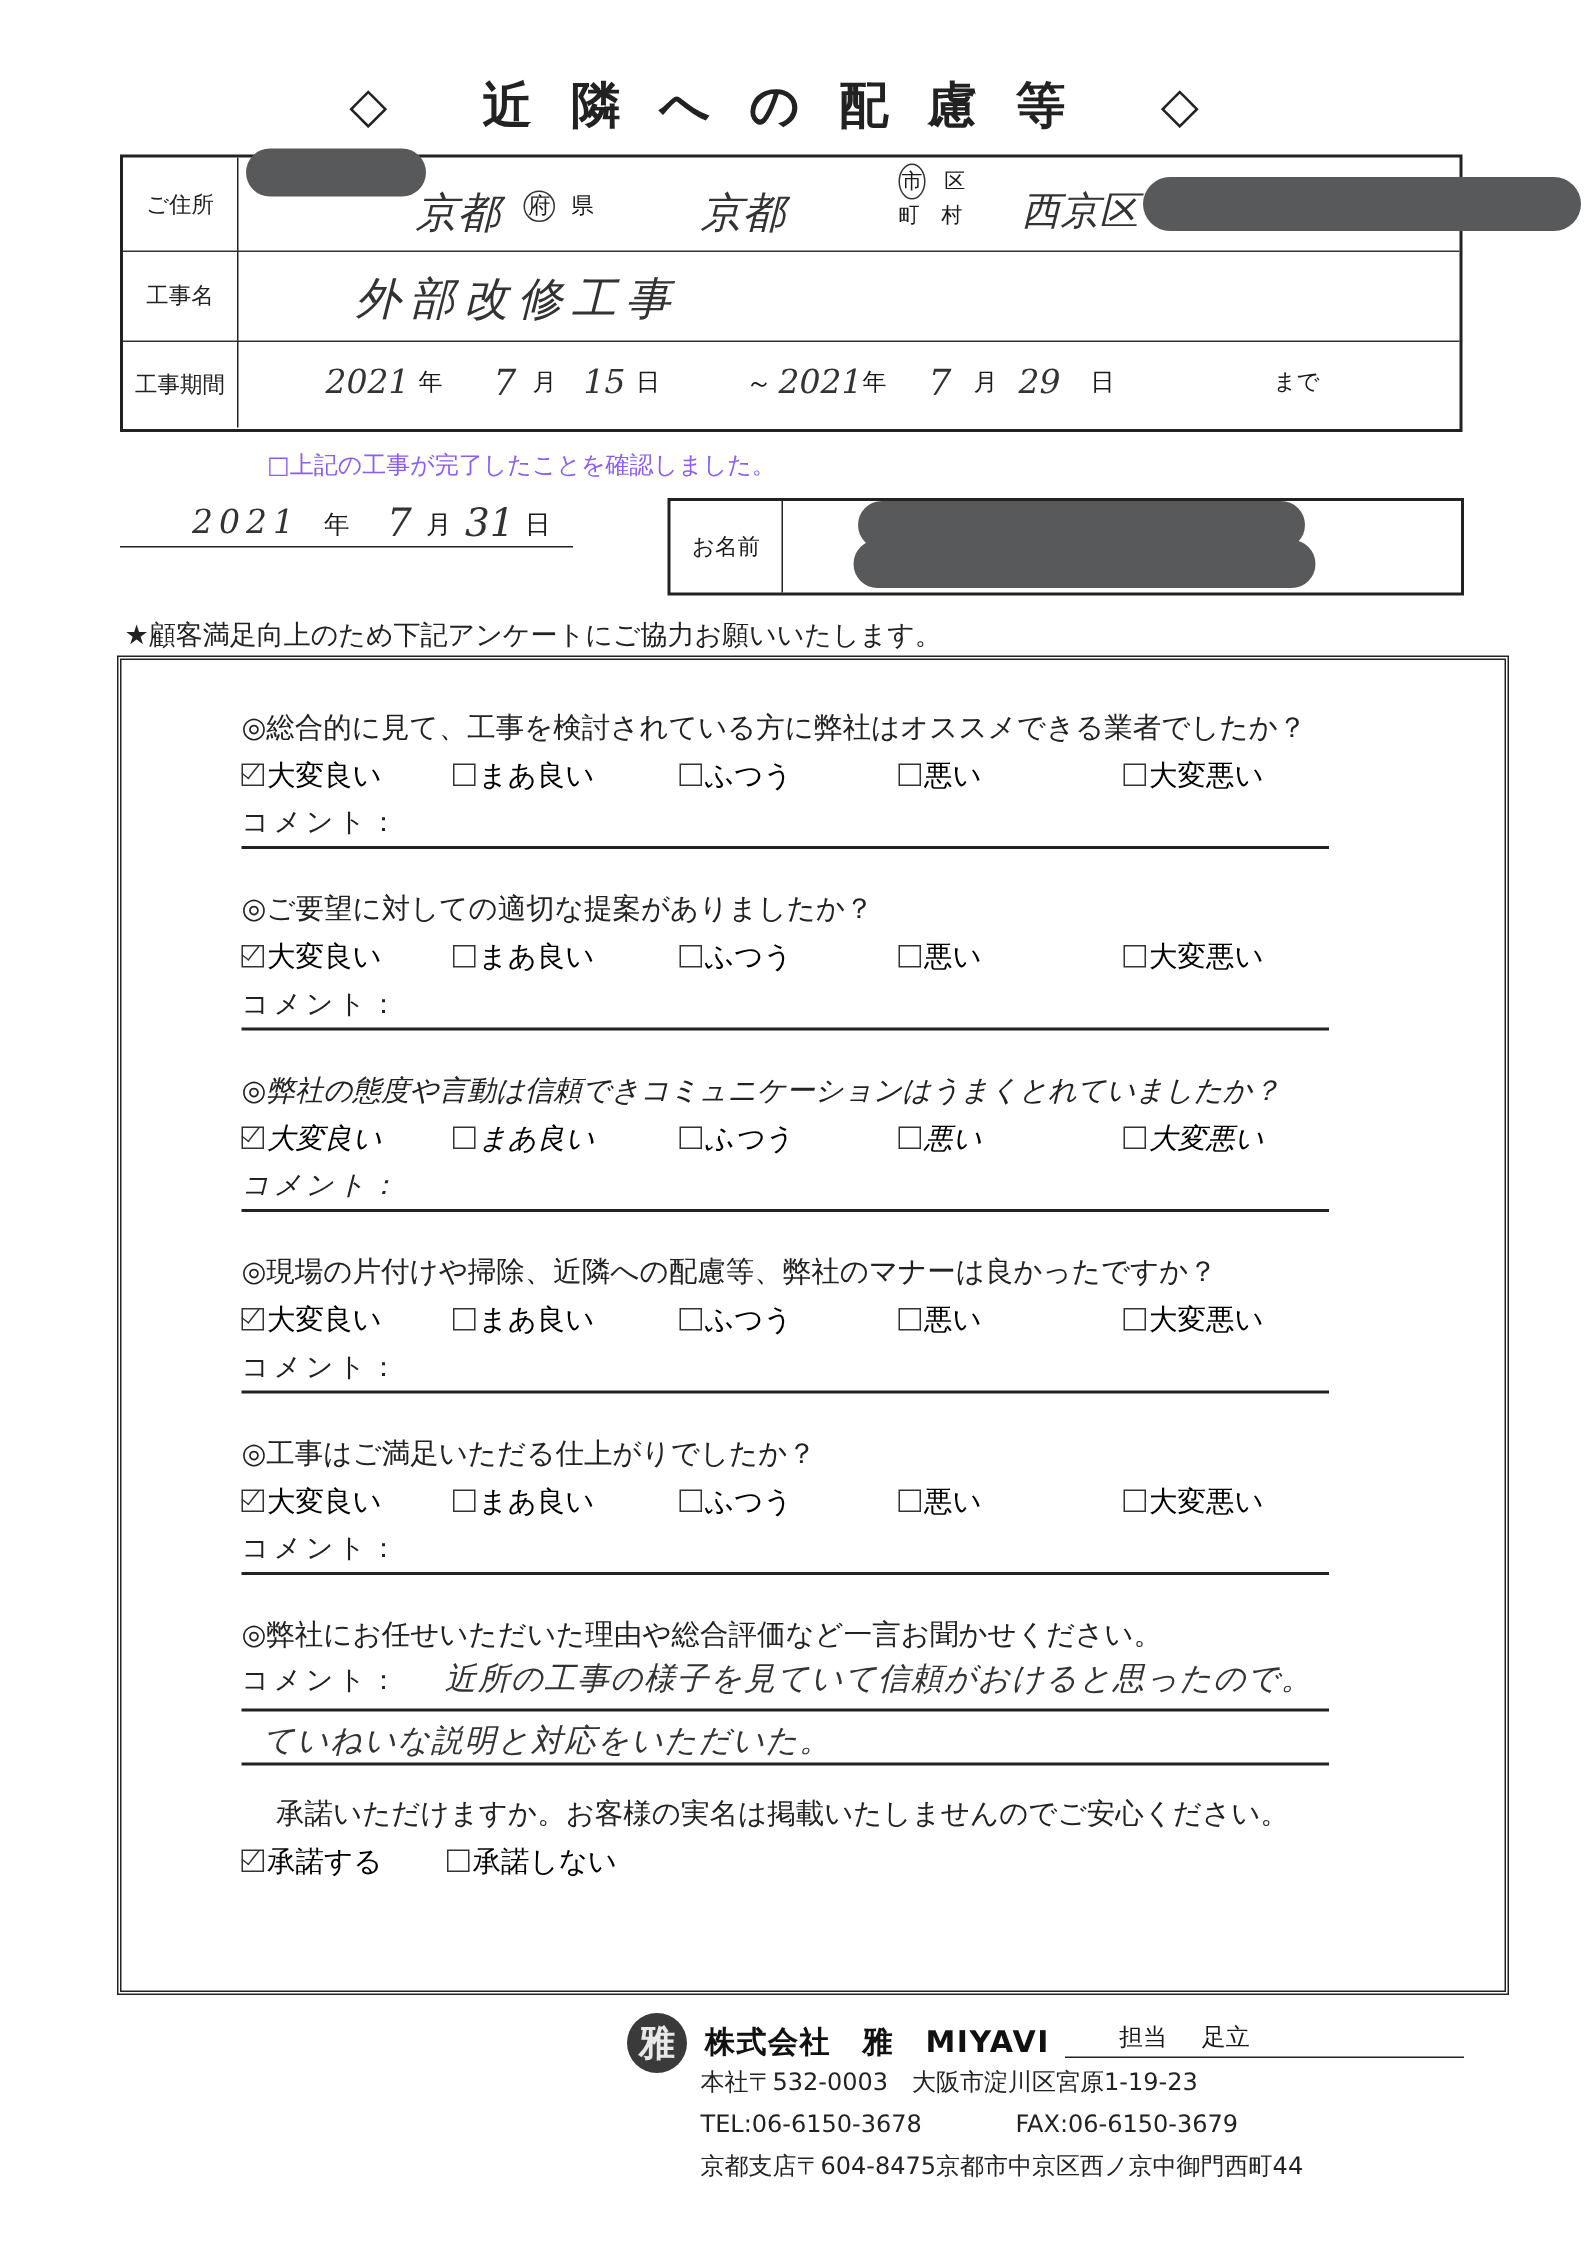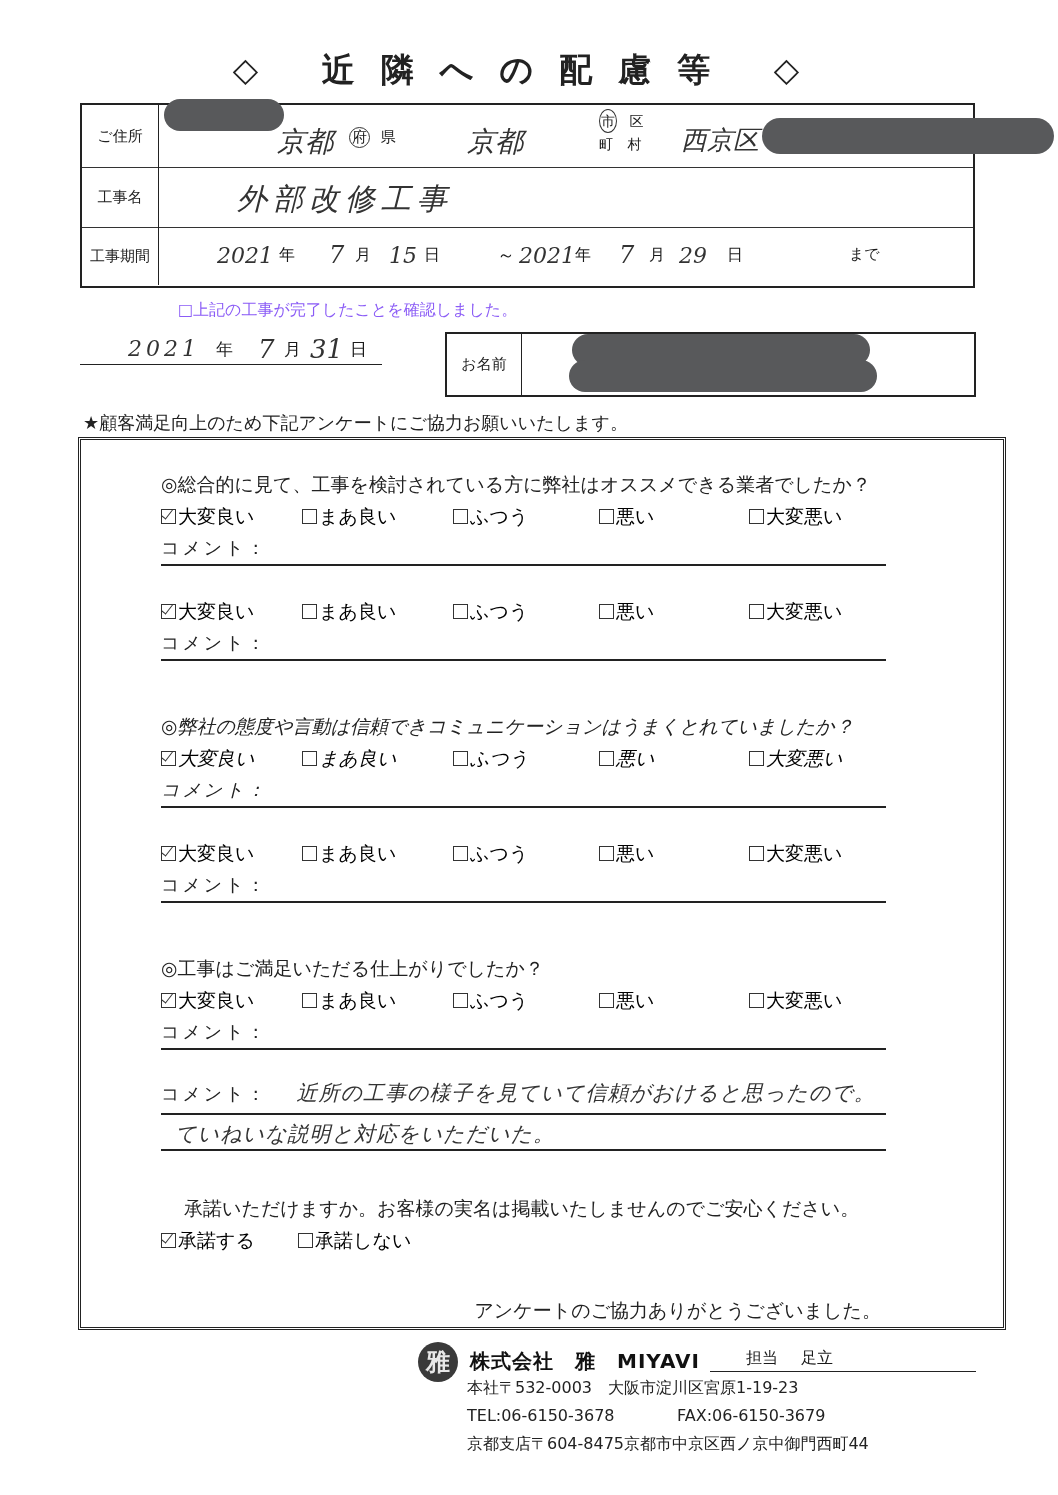--- a/index.html
+++ b/index.html
@@ -132,20 +132,21 @@
       <span class="opt" style="left:0;"><span class="cb checked"></span><span>大変良い</span></span>
       <span class="opt" style="left:141px;"><span class="cb"></span><span>まあ良い</span></span>
       <span class="opt" style="left:292px;"><span class="cb"></span><span>ふつう</span></span>
       <span class="opt" style="left:438px;"><span class="cb"></span><span>悪い</span></span>
       <span class="opt" style="left:588px;"><span class="cb"></span><span>大変悪い</span></span>
     </div>
     <div class="comment"><span>コメント：</span></div>
   </div>
 
   <div class="q" style="top:153px;">
+    <div class="qtext">◎ご要望に対しての適切な提案がありましたか？</div>
     <div class="opts">
       <span class="opt" style="left:0;"><span class="cb checked"></span><span>大変良い</span></span>
       <span class="opt" style="left:141px;"><span class="cb"></span><span>まあ良い</span></span>
       <span class="opt" style="left:292px;"><span class="cb"></span><span>ふつう</span></span>
       <span class="opt" style="left:438px;"><span class="cb"></span><span>悪い</span></span>
       <span class="opt" style="left:588px;"><span class="cb"></span><span>大変悪い</span></span>
     </div>
     <div class="comment"><span>コメント：</span></div>
   </div>
 
@@ -155,20 +156,21 @@
       <span class="opt" style="left:0;"><span class="cb checked"></span><span>大変良い</span></span>
       <span class="opt" style="left:141px;"><span class="cb"></span><span>まあ良い</span></span>
       <span class="opt" style="left:292px;"><span class="cb"></span><span>ふつう</span></span>
       <span class="opt" style="left:438px;"><span class="cb"></span><span>悪い</span></span>
       <span class="opt" style="left:588px;"><span class="cb"></span><span>大変悪い</span></span>
     </div>
     <div class="comment"><span>コメント：</span></div>
   </div>
 
   <div class="q" style="top:395px;">
+    <div class="qtext">◎現場の片付けや掃除、近隣への配慮等、弊社のマナーは良かったですか？</div>
     <div class="opts">
       <span class="opt" style="left:0;"><span class="cb checked"></span><span>大変良い</span></span>
       <span class="opt" style="left:141px;"><span class="cb"></span><span>まあ良い</span></span>
       <span class="opt" style="left:292px;"><span class="cb"></span><span>ふつう</span></span>
       <span class="opt" style="left:438px;"><span class="cb"></span><span>悪い</span></span>
       <span class="opt" style="left:588px;"><span class="cb"></span><span>大変悪い</span></span>
     </div>
     <div class="comment"><span>コメント：</span></div>
   </div>
 
@@ -178,38 +180,38 @@
       <span class="opt" style="left:0;"><span class="cb checked"></span><span>大変良い</span></span>
       <span class="opt" style="left:141px;"><span class="cb"></span><span>まあ良い</span></span>
       <span class="opt" style="left:292px;"><span class="cb"></span><span>ふつう</span></span>
       <span class="opt" style="left:438px;"><span class="cb"></span><span>悪い</span></span>
       <span class="opt" style="left:588px;"><span class="cb"></span><span>大変悪い</span></span>
     </div>
     <div class="comment"><span>コメント：</span></div>
   </div>
 
   <div class="q" style="top:637px;">
+    <div class="qtext">◎弊社にお任せいただいた理由や総合評価など一言お聞かせください。</div>
     <div class="comment" style="height:34px;">
       <span>コメント：</span>
       <span class="hand" style="font-size:21px;letter-spacing:1px;margin-left:20px;">近所の工事の様子を見ていて信頼がおけると思ったので。</span>
     </div>
     <div class="comment2">
       <span class="hand" style="font-size:21px;letter-spacing:1px;margin-left:14px;line-height:38px;">ていねいな説明と対応をいただいた。</span>
     </div>
   </div>
 
   <div class="q" style="top:744px;left:86px;">
     <div class="qtext" style="margin-top:12px;padding-left:17px;">承諾いただけますか。お客様の実名は掲載いたしませんのでご安心ください。</div>
     <div class="opts" style="left:-6px;">
       <span class="opt" style="left:0;"><span class="cb checked"></span><span>承諾する</span></span>
       <span class="opt" style="left:137px;"><span class="cb"></span><span>承諾しない</span></span>
     </div>
   </div>
 
-  <div class="thanks">アンケートのご協力ありがとうございました。</div>
 </div>
 
 <div class="abs logo">雅</div>
 <div class="abs company">株式会社　雅　MIYAVI</div>
 <div class="abs staff">
   <span>担当</span>
   <span style="margin-left:18px;">足立</span>
 </div>
 <div class="abs addr" style="top:1378px;">本社〒532-0003　大阪市淀川区宮原1-19-23</div>
 <div class="abs addr" style="top:1406px;">TEL:06-6150-3678</div>

